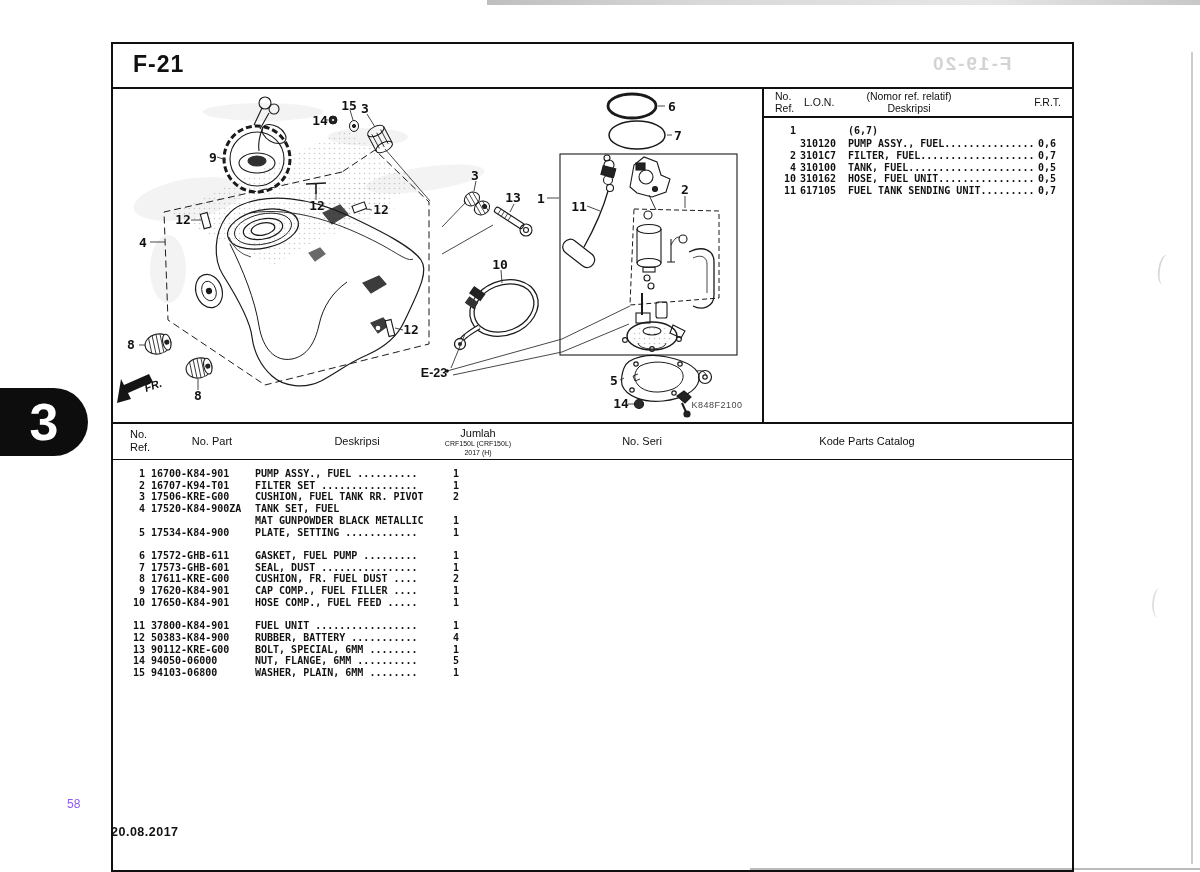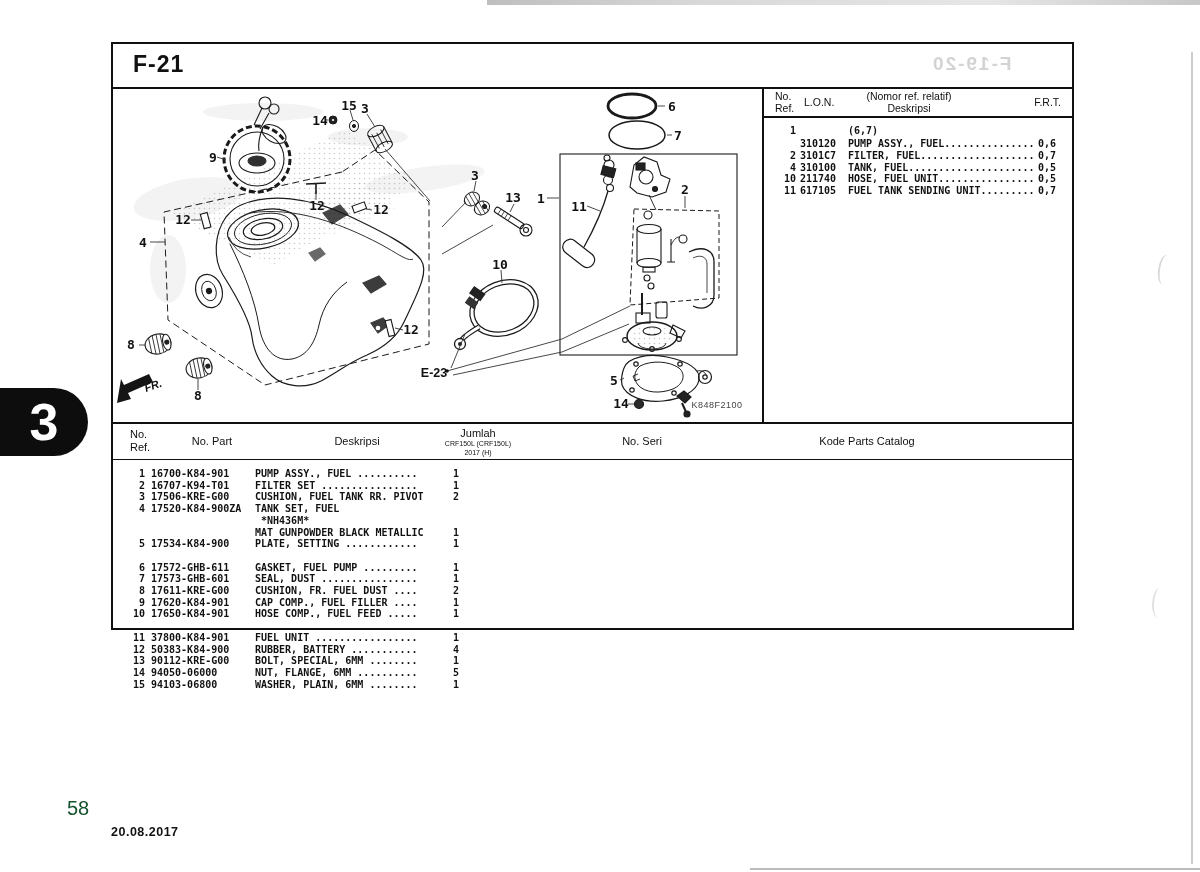--- a/index.html
+++ b/index.html
@@ -11,25 +11,25 @@
   .scan-right{position:absolute;right:7px;top:52px;width:2px;height:812px;background:#9a9a9a;opacity:.5;}
   .scan-bottom{position:absolute;left:750px;bottom:2px;width:450px;height:2px;background:#777;opacity:.5;}
   .ghost-paren{position:absolute;width:12px;height:30px;border-left:2.5px solid #bcbcbc;
         border-radius:50%/50%;opacity:.6;}
   .gp1{left:1158px;top:255px;transform:rotate(8deg);}
   .gp2{left:1152px;top:588px;transform:rotate(4deg);opacity:.45;}
 
   .side-tab{position:absolute;left:0;top:388px;width:88px;height:68px;background:#0d0d0d;
         border-radius:0 34px 34px 0;display:flex;align-items:center;justify-content:center;
         color:#fff;font-size:52px;font-weight:bold;}
-  .page-number{position:absolute;left:67px;top:797px;font-size:20px;color:#14532d;}
+  .page-number{position:absolute;left:67px;top:797px;font-size:12px;color:#8b5cf6;}
   .date{position:absolute;left:111px;width:963px;top:825px;
         font-weight:bold;font-size:12.5px;letter-spacing:.5px;}
 
-  .frame{position:absolute;left:111px;top:42px;width:963px;height:588px;
+  .frame{position:absolute;left:111px;top:42px;width:963px;height:830px;
         border:2.5px solid #101010;box-sizing:border-box;}
   .header{position:absolute;left:0;top:0;width:100%;height:43px;border-bottom:2px solid #101010;}
   .page-code{position:absolute;left:20px;top:7px;font-size:23px;font-weight:bold;letter-spacing:1px;}
   .page-title{position:absolute;left:0;right:0;top:6px;text-align:center;font-size:24px;
         font-weight:bold;letter-spacing:1.5px;text-shadow:-11px 1px 2px rgba(0,0,0,.16);}
   .ghost-text{position:absolute;right:60px;top:9px;transform:scaleX(-1);color:#c9c9c9;
         font-size:19px;font-weight:bold;letter-spacing:2px;opacity:.8;}
 
   .middle{position:absolute;top:43px;left:0;width:100%;height:335px;}
   .diagram{position:absolute;left:0;top:0;width:649px;height:335px;}
@@ -389,21 +389,21 @@
           <div class="lrow">
             <span class="l-ref"></span><span class="l-lon">310120</span><span class="l-desc">PUMP ASSY., FUEL...............</span><span class="l-frt">0,6</span>
           </div>
           <div class="lrow">
             <span class="l-ref">2</span><span class="l-lon">3101C7</span><span class="l-desc">FILTER, FUEL...................</span><span class="l-frt">0,7</span>
           </div>
           <div class="lrow">
             <span class="l-ref">4</span><span class="l-lon">310100</span><span class="l-desc">TANK, FUEL.....................</span><span class="l-frt">0,5</span>
           </div>
           <div class="lrow">
-            <span class="l-ref">10</span><span class="l-lon">211740</span><span class="l-desc">HOSE, FUEL UNIT................</span><span class="l-frt">0,5</span>
+            <span class="l-ref">10</span><span class="l-lon">310162</span><span class="l-desc">HOSE, FUEL UNIT................</span><span class="l-frt">0,5</span>
           </div>
           <div class="lrow">
             <span class="l-ref">11</span><span class="l-lon">617105</span><span class="l-desc">FUEL TANK SENDING UNIT.........</span><span class="l-frt">0,7</span>
           </div>
         </div>
       </div>
     </div>
 
     <div class="parts-head">
       <div class="ph-ref">
@@ -419,21 +419,20 @@
       </div>
       <div class="ph-seri">No. Seri</div>
       <div class="ph-kode">Kode Parts Catalog</div>
     </div>
 
     <div class="parts-rows">
       <div class="prow"><span class="c-ref">1</span><span class="c-part">16700-K84-901</span><span class="c-desc">PUMP ASSY., FUEL ..........</span><span class="c-qty">1</span></div>
       <div class="prow"><span class="c-ref">2</span><span class="c-part">16707-K94-T01</span><span class="c-desc">FILTER SET ................</span><span class="c-qty">1</span></div>
       <div class="prow"><span class="c-ref">3</span><span class="c-part">17506-KRE-G00</span><span class="c-desc">CUSHION, FUEL TANK RR. PIVOT</span><span class="c-qty">2</span></div>
       <div class="prow"><span class="c-ref">4</span><span class="c-part">17520-K84-900ZA</span><span class="c-desc">TANK SET, FUEL</span><span class="c-qty"></span></div>
-      <div class="prow"><span class="c-ref"></span><span class="c-part"></span><span class="c-desc"> *NH436M*</span><span class="c-qty"></span></div>
       <div class="prow"><span class="c-ref"></span><span class="c-part"></span><span class="c-desc">MAT GUNPOWDER BLACK METALLIC</span><span class="c-qty">1</span></div>
       <div class="prow"><span class="c-ref">5</span><span class="c-part">17534-K84-900</span><span class="c-desc">PLATE, SETTING ............</span><span class="c-qty">1</span></div>
       <div class="prow gap"><span class="c-ref">6</span><span class="c-part">17572-GHB-611</span><span class="c-desc">GASKET, FUEL PUMP .........</span><span class="c-qty">1</span></div>
       <div class="prow"><span class="c-ref">7</span><span class="c-part">17573-GHB-601</span><span class="c-desc">SEAL, DUST ................</span><span class="c-qty">1</span></div>
       <div class="prow"><span class="c-ref">8</span><span class="c-part">17611-KRE-G00</span><span class="c-desc">CUSHION, FR. FUEL DUST ....</span><span class="c-qty">2</span></div>
       <div class="prow"><span class="c-ref">9</span><span class="c-part">17620-K84-901</span><span class="c-desc">CAP COMP., FUEL FILLER ....</span><span class="c-qty">1</span></div>
       <div class="prow"><span class="c-ref">10</span><span class="c-part">17650-K84-901</span><span class="c-desc">HOSE COMP., FUEL FEED .....</span><span class="c-qty">1</span></div>
       <div class="prow gap"><span class="c-ref">11</span><span class="c-part">37800-K84-901</span><span class="c-desc">FUEL UNIT .................</span><span class="c-qty">1</span></div>
       <div class="prow"><span class="c-ref">12</span><span class="c-part">50383-K84-900</span><span class="c-desc">RUBBER, BATTERY ...........</span><span class="c-qty">4</span></div>
       <div class="prow"><span class="c-ref">13</span><span class="c-part">90112-KRE-G00</span><span class="c-desc">BOLT, SPECIAL, 6MM ........</span><span class="c-qty">1</span></div>

